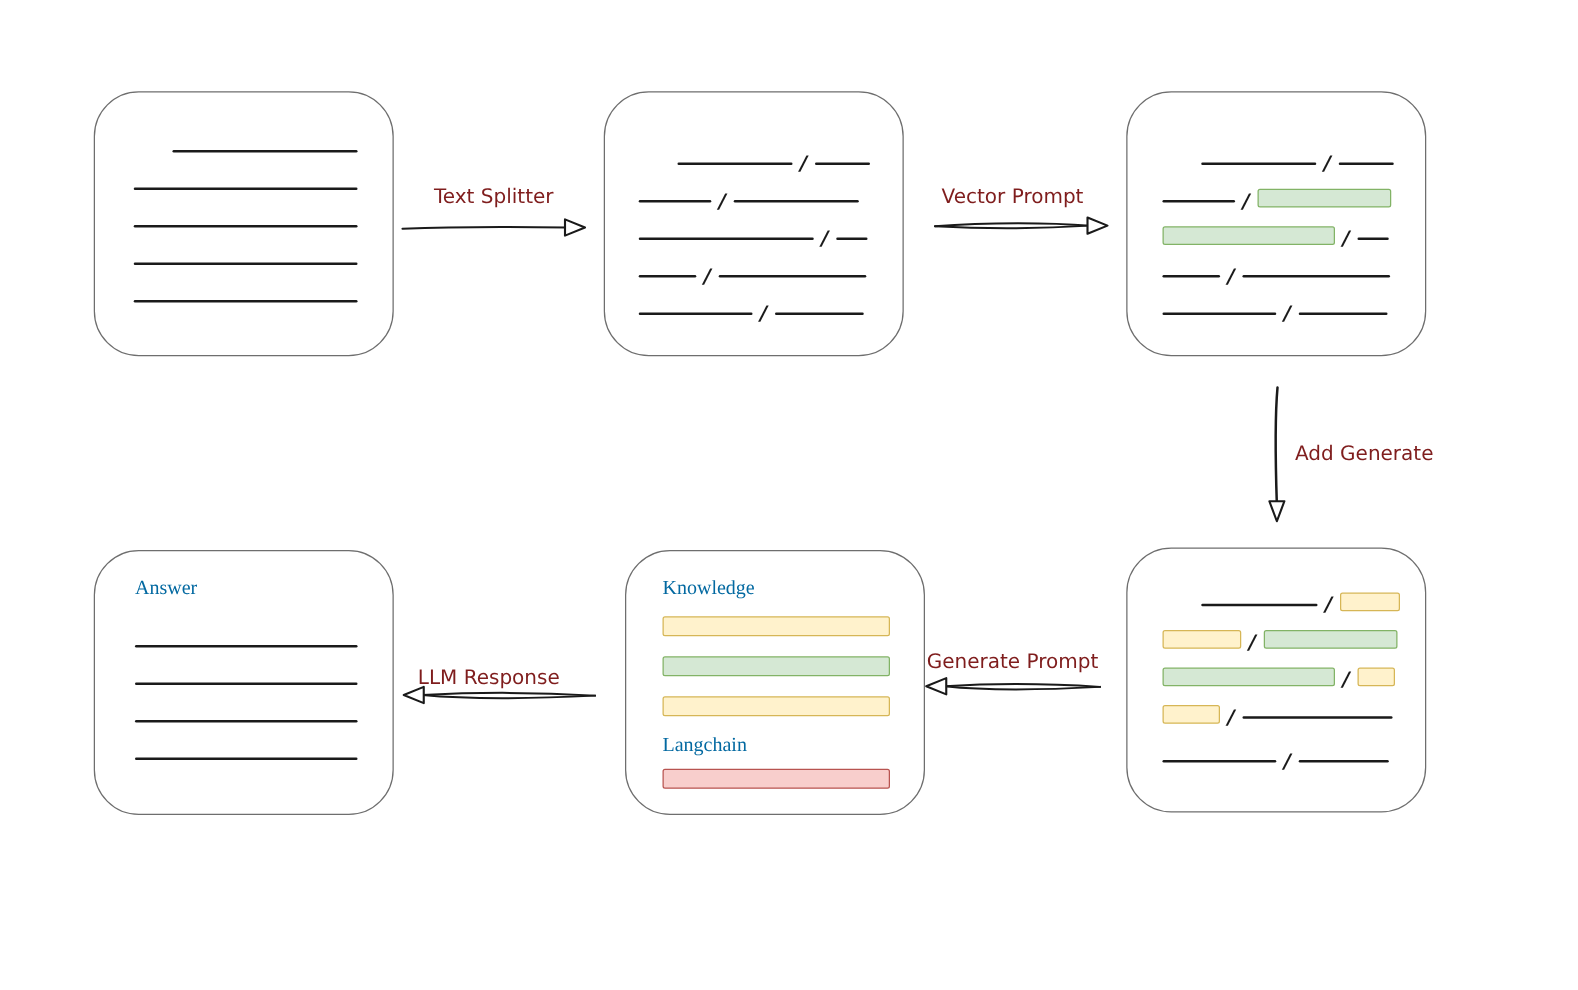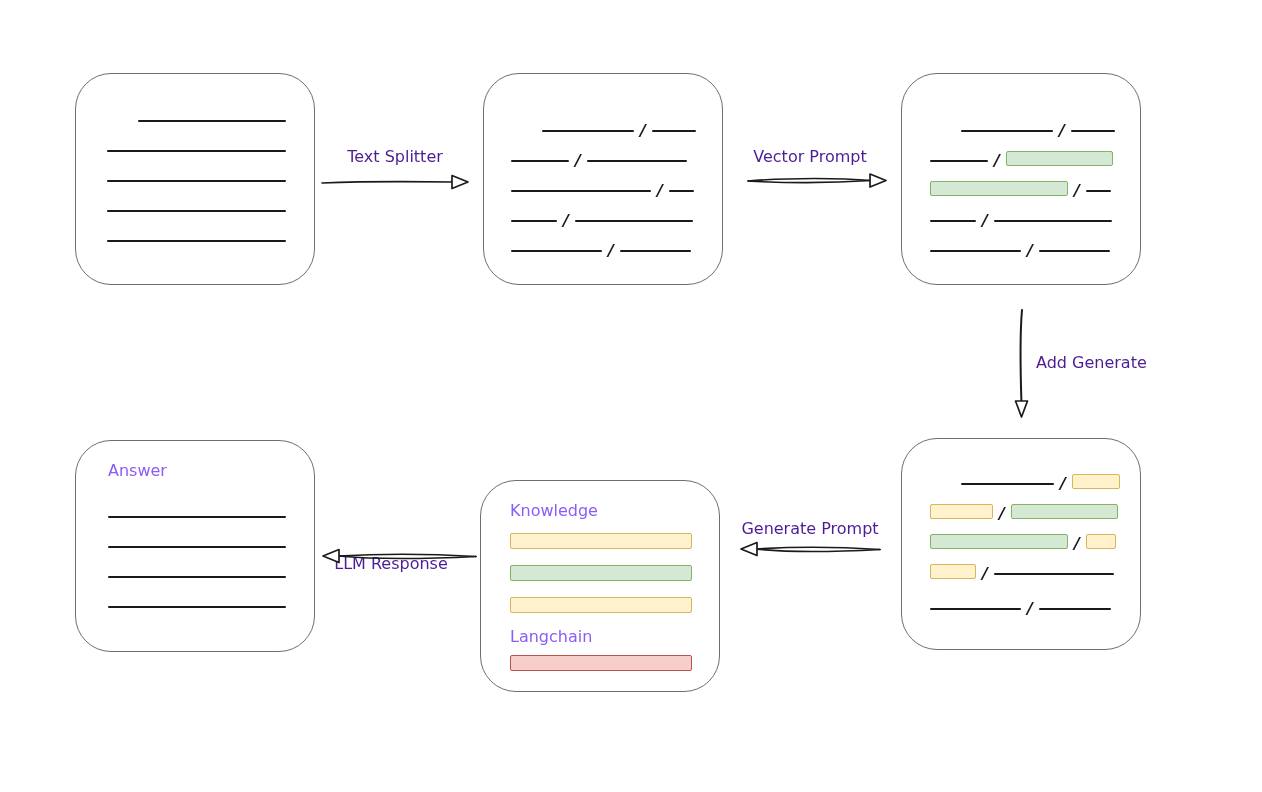--- a/index.html
+++ b/index.html
@@ -20,24 +20,24 @@
   .ind{flex:none;height:1px;}
   .sl{
     font-size:16px;font-weight:bold;font-style:italic;line-height:18px;
     margin:0 6px;flex:none;transform:translateY(2px);
   }
   .bar{height:15px;border-radius:2px;box-sizing:border-box;margin-bottom:2px;flex:none;}
   .bar.g{background:#d5e8d4;border:1.6px solid #82b366;}
   .bar.y{background:#fff2cc;border:1.6px solid #d6b656;}
   .bar.r{background:#f8cecc;border:1.6px solid #b85450;}
   
-  .nodelabel{font-size:16px;line-height:20px;color:#8b5cf6;}
+  .nodelabel{font-size:16px;line-height:20px;color:#0369a1;font-family:Liberation Serif, serif;}
   .fullbar{width:100%;height:16px;border-radius:2px;box-sizing:border-box;}
   
-  .alabel{position:absolute;font-size:16px;color:#4c1d95;text-align:center;white-space:nowrap;}
+  .alabel{position:absolute;font-size:16px;color:#7f1d1d;text-align:center;white-space:nowrap;}
   .arrow{position:absolute;}
   .caption{position:absolute;font-size:17px;color:#111;white-space:nowrap;}
 </style>
 </head>
 <body>
 
 <div class="canvas">
 
   <div class="box" style="left:75px;top:73px;">
     <div style="padding:46px 30px 0 31px;">
@@ -116,21 +116,21 @@
       <div class="nodelabel">Answer</div>
       <div style="margin-top:35px;">
         <div class="tline" style="width:178px;margin-bottom:28px;"></div>
         <div class="tline" style="width:178px;margin-bottom:28px;"></div>
         <div class="tline" style="width:178px;margin-bottom:28px;"></div>
         <div class="tline" style="width:178px;"></div>
       </div>
     </div>
   </div>
 
-  <div class="box" style="left:480px;top:440px;margin-top:40px;">
+  <div class="box" style="left:500px;top:440px;">
     <div style="padding:20px 27px 0 29px;">
       <div class="nodelabel" style="margin-bottom:12px;">Knowledge</div>
       <div class="fullbar bar y" style="margin-bottom:16px;"></div>
       <div class="fullbar bar g" style="margin-bottom:16px;"></div>
       <div class="fullbar bar y"></div>
       <div class="nodelabel" style="margin-top:14px;margin-bottom:8px;">Langchain</div>
       <div class="fullbar bar r"></div>
     </div>
   </div>
 
@@ -184,21 +184,21 @@
     <polygon points="3.5,93 9.5,109 15.5,93" fill="#ffffff" stroke="#1a1a1a" stroke-width="1.7" stroke-linejoin="round"></polygon>
   </svg>
 
   <div class="alabel" style="left:736px;top:519px;width:148px;">Generate Prompt</div>
   <svg class="arrow" style="left:738px;top:538px;" width="144" height="22" viewBox="0 0 144 22">
     <path d="M142 11.5 C 95 8.5, 50 9, 18 11" fill="none" stroke="#1a1a1a" stroke-width="1.6" stroke-linecap="round"></path>
     <path d="M142 11.5 C 95 14, 50 14.5, 18 11" fill="none" stroke="#1a1a1a" stroke-width="1.6" stroke-linecap="round"></path>
     <polygon points="19,4.5 3,11 19,17.5" fill="#ffffff" stroke="#1a1a1a" stroke-width="1.7" stroke-linejoin="round"></polygon>
   </svg>
 
-  <div class="alabel" style="left:326px;top:554px;width:130px;">LLM Response</div>
+  <div class="alabel" style="left:326px;top:532px;width:130px;">LLM Response</div>
   <svg class="arrow" style="left:320px;top:545px;" width="158" height="22" viewBox="0 0 158 22">
     <path d="M156 11.5 C 105 8.5, 55 9, 18 11" fill="none" stroke="#1a1a1a" stroke-width="1.6" stroke-linecap="round"></path>
     <path d="M156 11.5 C 105 14, 55 14.5, 18 11" fill="none" stroke="#1a1a1a" stroke-width="1.6" stroke-linecap="round"></path>
     <polygon points="19,4.5 3,11 19,17.5" fill="#ffffff" stroke="#1a1a1a" stroke-width="1.7" stroke-linejoin="round"></polygon>
   </svg>
 
 
 </div>
 
 </body></html>

